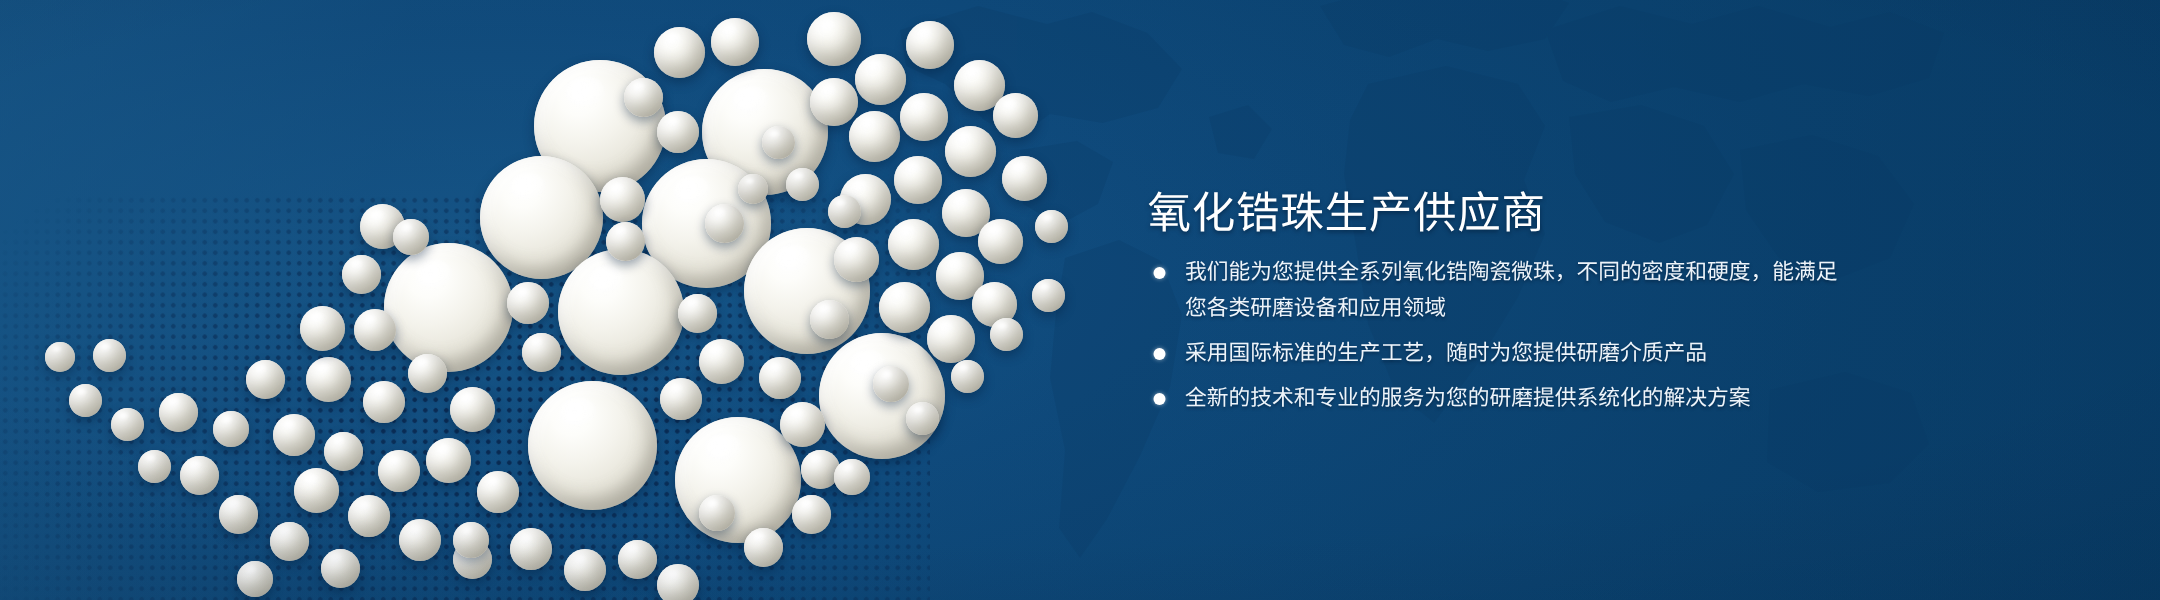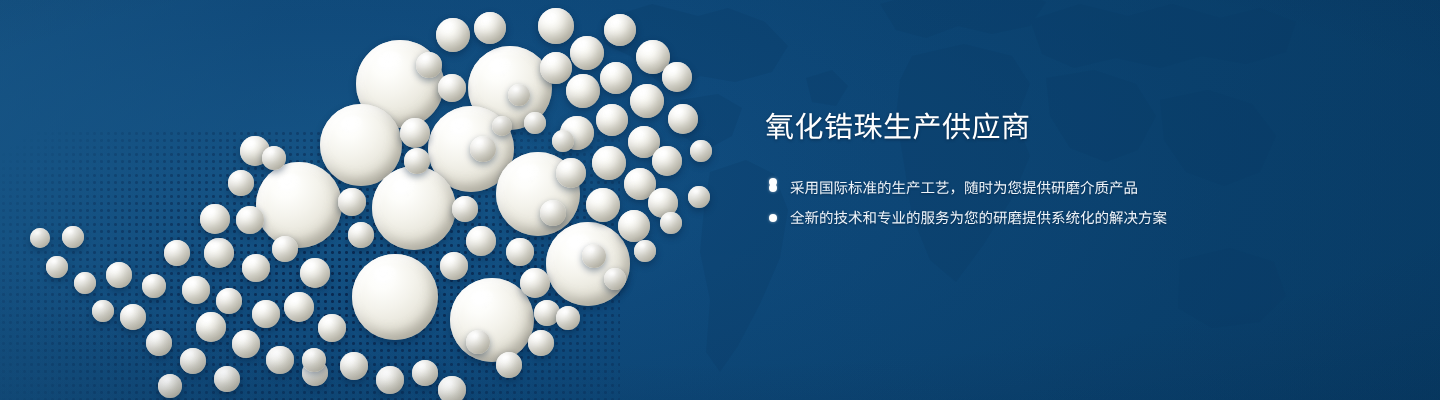--- a/index.html
+++ b/index.html
@@ -93,21 +93,21 @@
   }
 
   
   .content {
     position:absolute;
     left:765px; top:0;
     width:560px; height:400px;
   }
   .headline {
     position:absolute;
-    left:0; top:110px;
+    left:0; top:126px;
     font-size:29px;
     line-height:34px;
     letter-spacing:0.5px;
     color:#ffffff;
     font-weight:400;
     text-shadow:0 1px 3px rgba(2,22,46,0.55);
     white-space:nowrap;
   }
   .bullets {
     position:absolute;
@@ -262,20 +262,21 @@
   </div>
 
   <div class="bg-vignette"></div>
 
   <div class="content">
     <h1 class="headline">氧化锆珠生产供应商</h1>
 
     <ul class="bullets">
       <li class="bullet">
         <span class="dot"></span>
+        <span>我们能为您提供全系列氧化锆陶瓷微珠，不同的密度和硬度，能满足您各类研磨设备和应用领域</span>
       </li>
       <li class="bullet">
         <span class="dot"></span>
         <span>采用国际标准的生产工艺，随时为您提供研磨介质产品</span>
       </li>
       <li class="bullet">
         <span class="dot"></span>
         <span>全新的技术和专业的服务为您的研磨提供系统化的解决方案</span>
       </li>
     </ul>

